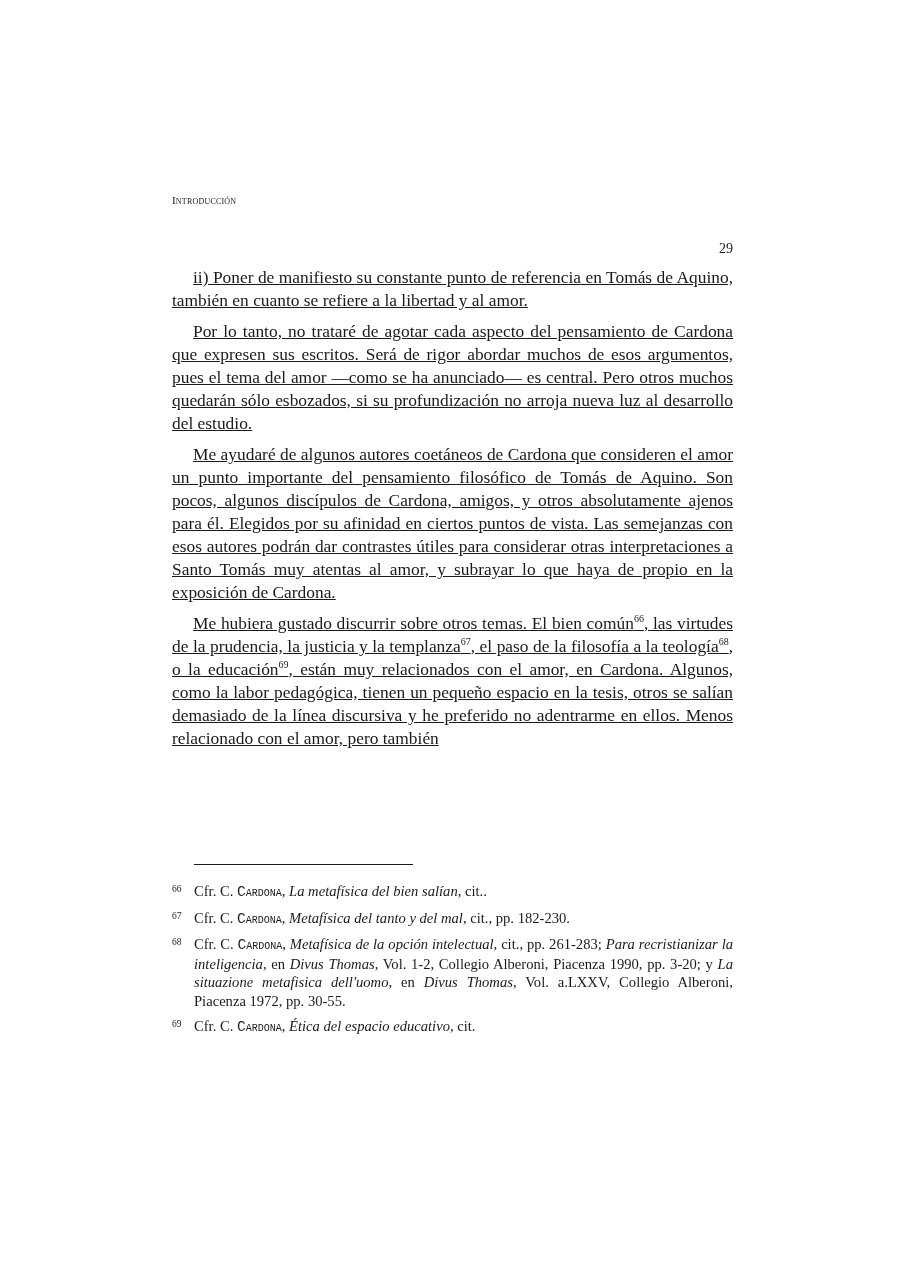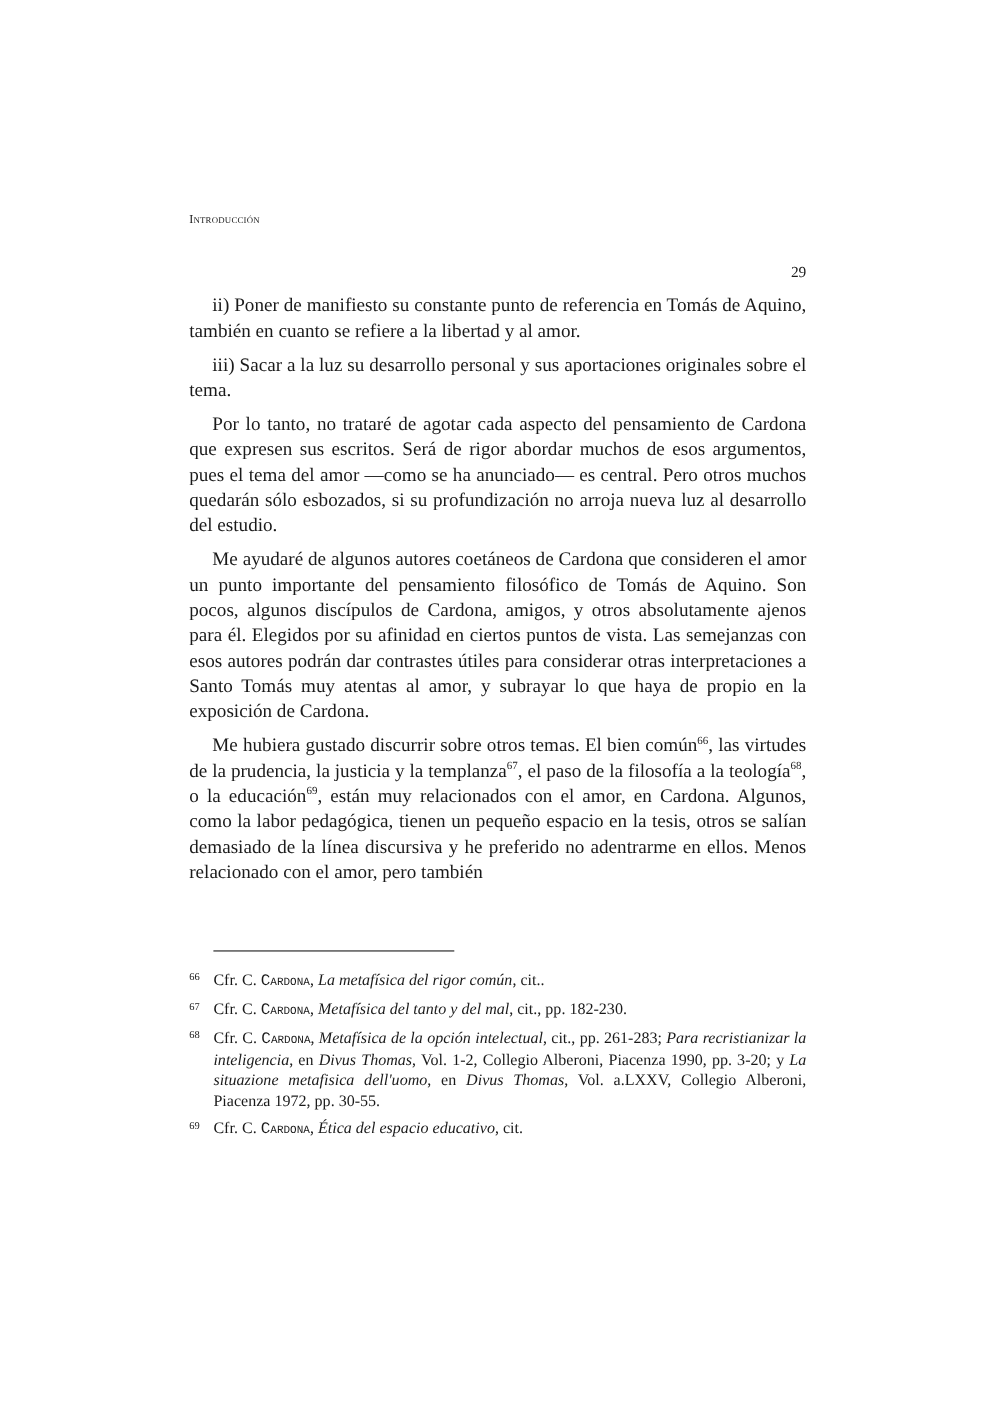--- a/index.html
+++ b/index.html
@@ -42,20 +42,21 @@
     right: 0;
     top: 0;
     font-size: 14px;
     margin-top: 47px;
   }
   .body-text {
     position: absolute;
     top: 266px;
     left: 0;
     width: 561px;
+    text-decoration: underline;
   }
   .body-text p {
     margin: 0 0 8px 0;
     font-size: 17.4px;
     line-height: 23px;
     text-align: justify;
     text-indent: 21px;
   }
   sup {
     font-size: 10px;
@@ -100,33 +101,32 @@
 
 <div class="page">
 
   <div class="running-head">
     <span class="title">Introducción</span>
     <span class="pagenum">29</span>
   </div>
 
   <div class="body-text">
     <p>ii) Poner de manifiesto su constante punto de referencia en Tomás de Aquino, también en cuanto se refiere a la libertad y al amor.</p>
-    <p>iii) Sacar a la luz su desarrollo personal y sus aportaciones originales sobre el tema.</p>
     <p>Por lo tanto, no trataré de agotar cada aspecto del pensamiento de Cardona que expresen sus escritos. Será de rigor abordar muchos de esos argumentos, pues el tema del amor —como se ha anunciado— es central. Pero otros muchos quedarán sólo esbozados, si su profundización no arroja nueva luz al desarrollo del estudio.</p>
     <p>Me ayudaré de algunos autores coetáneos de Cardona que consideren el amor un punto importante del pensamiento filosófico de Tomás de Aquino. Son pocos, algunos discípulos de Cardona, amigos, y otros absolutamente ajenos para él. Elegidos por su afinidad en ciertos puntos de vista. Las semejanzas con esos autores podrán dar contrastes útiles para considerar otras interpretaciones a Santo Tomás muy atentas al amor, y subrayar lo que haya de propio en la exposición de Cardona.</p>
     <p><span>Me hubiera gustado discurrir sobre otros temas. El bien común</span><sup>66</sup><span>, las virtudes de la prudencia, la justicia y la templanza</span><sup>67</sup><span>, el paso de la filosofía a la teología</span><sup>68</sup><span>, o la educación</span><sup>69</sup><span>, están  muy relacionados con el amor, en Cardona. Algunos, como la labor pedagógica, tienen un pequeño espacio en la tesis, otros se salían demasiado de la línea discursiva y he preferido no adentrarme en ellos. Menos relacionado con el amor, pero también</span></p>
   </div>
 
   <div class="footnote-rule"></div>
 
   <div class="footnotes">
 
     <div class="footnote">
       <span class="fn-num">66</span>
-      <span class="fn-body"><span>Cfr. C. </span><span class="sc">Cardona</span><span>, </span><span class="it">La metafísica del rigor común</span><span>, cit..</span></span>
+      <span class="fn-body"><span>Cfr. C. </span><span class="sc">Cardona</span><span>, </span><span class="it">La metafísica del bien salían</span><span>, cit..</span></span>
     </div>
 
     <div class="footnote">
       <span class="fn-num">67</span>
       <span class="fn-body"><span>Cfr. C. </span><span class="sc">Cardona</span><span>, </span><span class="it">Metafísica del tanto y del mal</span><span>, cit., pp. 182-230.</span></span>
     </div>
 
     <div class="footnote">
       <span class="fn-num">68</span>
       <span class="fn-body"><span>Cfr. C. </span><span class="sc">Cardona</span><span>, </span><span class="it">Metafísica de la opción intelectual</span><span>, cit., pp. 261-283; </span><span class="it">Para recristianizar la inteligencia</span><span>, en </span><span class="it">Divus Thomas</span><span>, Vol. 1-2, Collegio Alberoni, Piacenza 1990, pp. 3-20; y </span><span class="it">La situazione metafisica dell'uomo</span><span>, en </span><span class="it">Divus Thomas</span><span>, Vol. a.LXXV, Collegio Alberoni, Piacenza 1972, pp. 30-55.</span></span>

